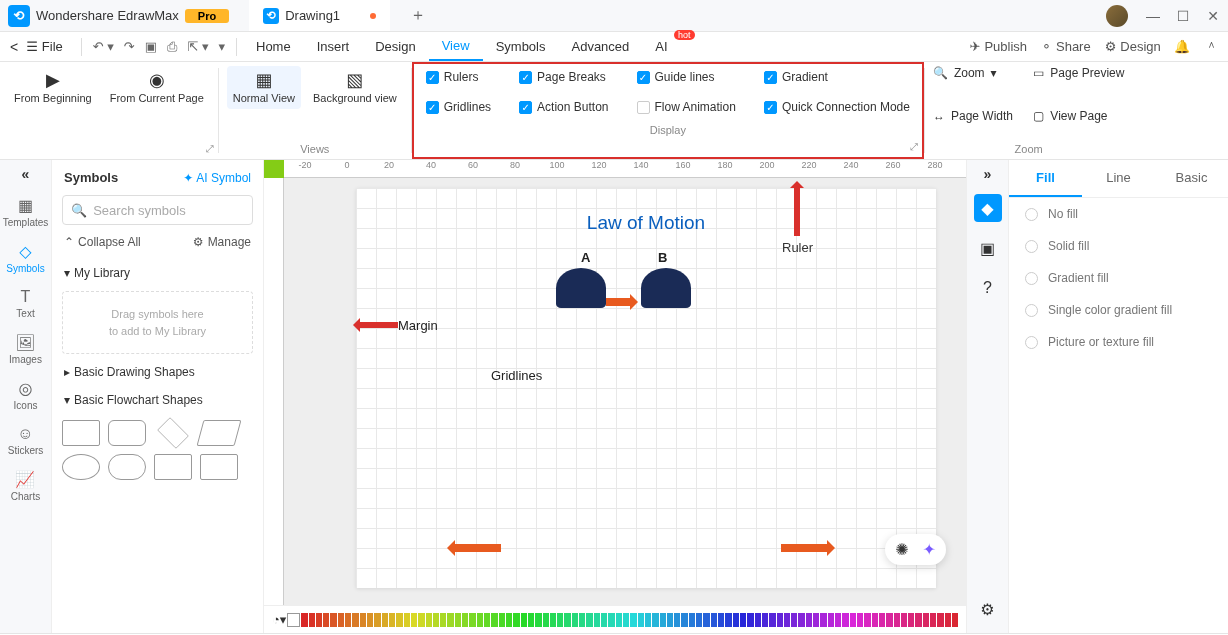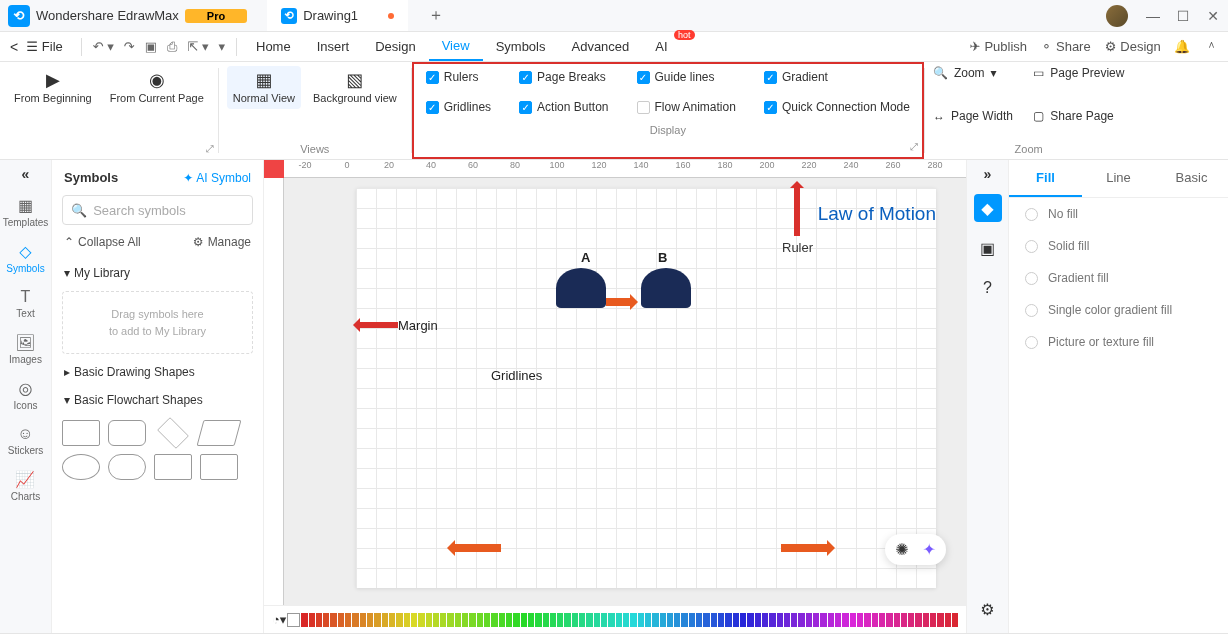--- a/index.html
+++ b/index.html
@@ -2,21 +2,21 @@
 <html><head>
 <meta charset="utf-8">
 <style>
 * { box-sizing: border-box; margin: 0; padding: 0; font-family: -apple-system, BlinkMacSystemFont, "Segoe UI", Arial, sans-serif; }
 body { width: 1228px; height: 635px; background: #fff; overflow: hidden; font-size: 13px; color: #333; }
 
 
 .titlebar { height: 32px; display: flex; align-items: center; background: #f7f8fa; border-bottom: 1px solid #e5e5e5; }
 .titlebar .logo { width: 22px; height: 22px; background: #0098ff; border-radius: 4px; display: flex; align-items: center; justify-content: center; color: #fff; font-weight: bold; margin: 0 6px 0 8px; }
 .titlebar .appname { font-size: 13px; color: #333; }
-.titlebar .pro { background: #ffb629; color: #000; font-size: 11px; padding: 1px 22px; border-radius: 3px; font-weight: 600; margin-left: 6px; }
+.titlebar .pro { background: #ffb629; color: #000; font-size: 11px; padding: 1px 13px; border-radius: 3px; font-weight: 600; margin-left: 6px; }
 .titlebar .tab { display: flex; align-items: center; height: 100%; padding: 0 14px; margin-left: 20px; position: relative; }
 .titlebar .tab.active { background: #fff; }
 .titlebar .tab .tablogo { width: 16px; height: 16px; background: #0098ff; border-radius: 3px; margin-right: 6px; display:flex;align-items:center;justify-content:center;color:#fff;font-size:11px;font-weight:bold;}
 .titlebar .tab .dot { width: 6px; height: 6px; background: #ff6b35; border-radius: 50%; margin-left: 30px; }
 .titlebar .plus { margin-left: 20px; font-size: 16px; color: #666; }
 .titlebar .spacer { flex: 1; }
 .titlebar .avatar { width: 22px; height: 22px; border-radius: 50%; background: linear-gradient(135deg,#8a6d3b,#5a4a2a); margin-right: 10px; }
 .titlebar .winbtn { width: 30px; text-align: center; font-size: 14px; color: #666; }
 
 
@@ -73,29 +73,29 @@
 .sympanel .section { padding: 7px 12px; font-size: 12px; color: #333; display:flex;align-items:center;gap:4px;}
 .sympanel .drop { margin: 4px 10px; border: 1px dashed #ddd; border-radius: 4px; padding: 14px; font-size: 11px; color: #aaa; text-align: center; line-height: 1.5; }
 .sympanel .shapes { display: flex; flex-wrap: wrap; gap: 8px; padding: 6px 10px; }
 .sympanel .shape { width: 38px; height: 26px; border: 1px solid #999; border-radius: 2px; }
 .sympanel .shape.round { border-radius: 6px; }
 .sympanel .shape.diamond { transform: rotate(45deg) scale(0.7); }
 .sympanel .shape.oval { border-radius: 50%; }
 .sympanel .morebtn { margin: 6px 10px 10px; background: #0098ff; color: #fff; text-align: center; padding: 9px; border-radius: 4px; font-size: 13px; }
 
 
-.canvaswrap { flex: 1; position: relative; background: #ef4444; }
+.canvaswrap { flex: 1; position: relative; background: #84cc16; }
 .hruler { position: absolute; top: 0; left: 20px; right: 0; height: 18px; background: #fff; border-bottom: 1px solid #ccc; font-size: 9px; color: #888; display: flex; }
 .hruler .tick { width: 42px; text-align: center; }
 .vruler { position: absolute; top: 18px; left: 0; bottom: 28px; width: 20px; background: #fff; border-right: 1px solid #ccc; }
 .canvas { position: absolute; top: 18px; left: 20px; right: 0; bottom: 28px; background: #eee; overflow: hidden; }
 .page { position: absolute; top: 10px; left: 72px; width: 580px; height: 400px; background: #fff; 
   background-image: linear-gradient(#e8e8e8 1px, transparent 1px), linear-gradient(90deg, #e8e8e8 1px, transparent 1px);
   background-size: 20px 20px; box-shadow: 0 1px 4px rgba(0,0,0,0.1); }
-.page .lawtitle { position: absolute; top: 15px; width: 100%; text-align: right; color: #0a5fbe; font-size: 19px; }
+.page .lawtitle { position: absolute; top: 24px; width: 100%; text-align: center; color: #0a5fbe; font-size: 19px; }
 .page .label { position: absolute; font-size: 13px; color: #222; font-style: normal; }
 .page .seat { position: absolute; width: 50px; height: 40px; background: #1a2b56; border-radius: 50% 50% 10% 10%; }
 .arrow-red { position: absolute; }
 .arrow-red::after { content:''; position:absolute; border: 7px solid transparent; }
 .arrow-red.left { width: 40px; height: 6px; background: #d9302c; }
 .arrow-red.left::after { left: -12px; top: -4px; border-right-color: #d9302c; }
 .arrow-red.up { width: 6px; height: 50px; background: #d9302c; }
 .arrow-red.up::after { top: -12px; left: -4px; border-bottom-color: #d9302c; }
 .arrow-o { position: absolute; width: 50px; height: 8px; background: #e85a1f; }
 .arrow-o::after { content:''; position:absolute; right: -12px; top: -4px; border: 8px solid transparent; border-left-color: #e85a1f; }
@@ -250,21 +250,21 @@
       <div class="zbtn">
           <span>▭</span>
           <span>Page Preview</span>
         </div>
       <div class="zbtn">
           <span>↔</span>
           <span>Page Width</span>
         </div>
       <div class="zbtn">
           <span>▢</span>
-          <span>Share Page</span>
+          <span>View Page</span>
         </div>
     </div>
     <div class="gname">Zoom</div>
   </div>
 </div>
 
 <div class="main">
   <div class="leftrail">
     <div class="collapse">«</div>
     <div class="railitem">

